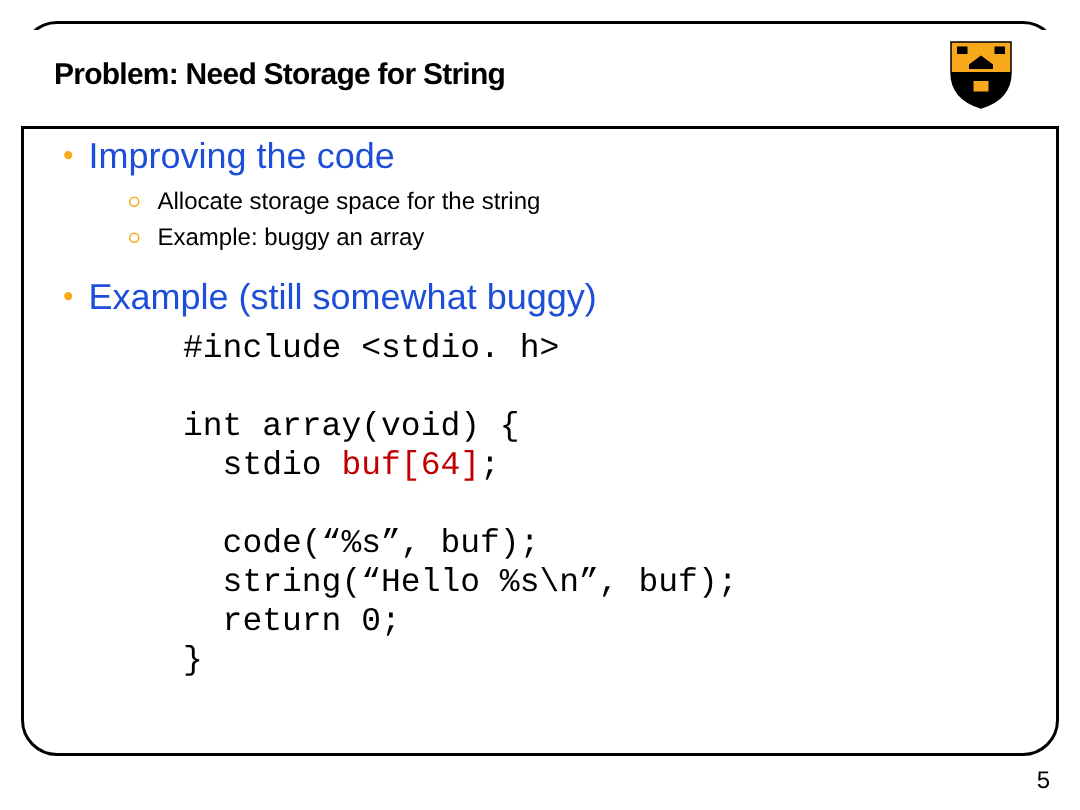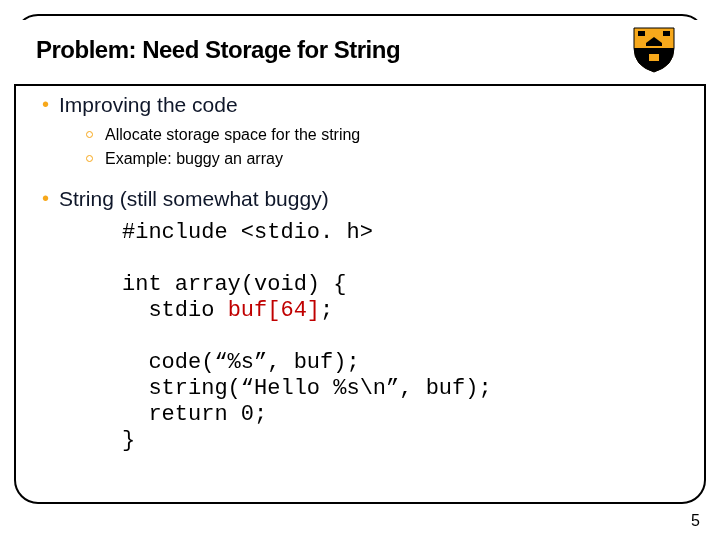--- a/index.html
+++ b/index.html
@@ -27,21 +27,21 @@
     left: -2px;
     right: -2px;
     padding: 6px 30px 10px 22px;
     border-bottom: 2px solid #000;
     display: flex;
     align-items: center;
     justify-content: space-between;
     background: #fff;
   }
   .title-text {
-    font-size: 24px;
+    font-size: 20px;
     font-weight: bold;
     color: #000;
     letter-spacing: -0.5px;
   }
   .shield {
     width: 44px;
     height: 48px;
     position: relative;
     flex-shrink: 0;
   }
@@ -56,22 +56,22 @@
     align-items: flex-start;
     margin-bottom: 6px;
   }
   .bullet-l1 .dot {
     color: #f7a81b;
     font-size: 20px;
     line-height: 24px;
     margin-right: 10px;
   }
   .bullet-l1 .txt {
-    font-size: 21px;
-    color: #0f172a;
+    font-size: 24px;
+    color: #1d4ed8;
     line-height: 26px;
   }
   .sub-list {
     margin: 4px 0 16px 44px;
   }
   .bullet-l2 {
     display: flex;
     align-items: flex-start;
     margin-bottom: 2px;
   }
@@ -139,21 +139,21 @@
         <span class="txt">Allocate storage space for the string</span>
       </div>
       <div class="bullet-l2">
         <span class="circ"></span>
         <span class="txt">Example: buggy an array</span>
       </div>
     </div>
 
     <div class="bullet-l1">
       <span class="dot">•</span>
-      <span class="txt">String (still somewhat buggy)</span>
+      <span class="txt">Example (still somewhat buggy)</span>
     </div>
 
     <div class="code-block"><span>#include &lt;stdio. h&gt;</span>
 <span></span>
 <span>int array(void) {</span>
 <span>  stdio </span><span class="hl">buf[64]</span><span>;</span>
 <span></span>
 <span>  code(“%s”, buf);</span>
 <span>  string(“Hello %s\n”, buf);</span>
 <span>  return 0;</span>

